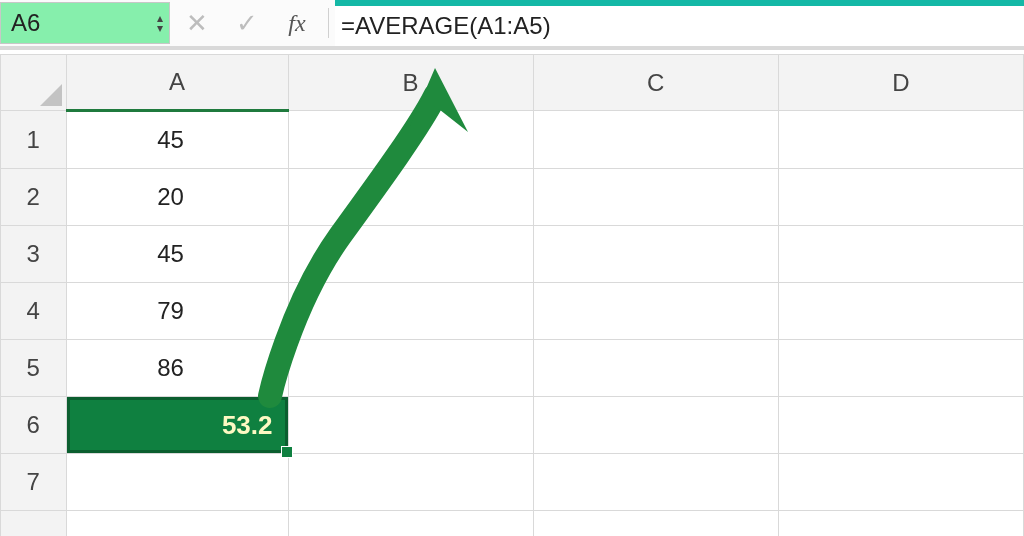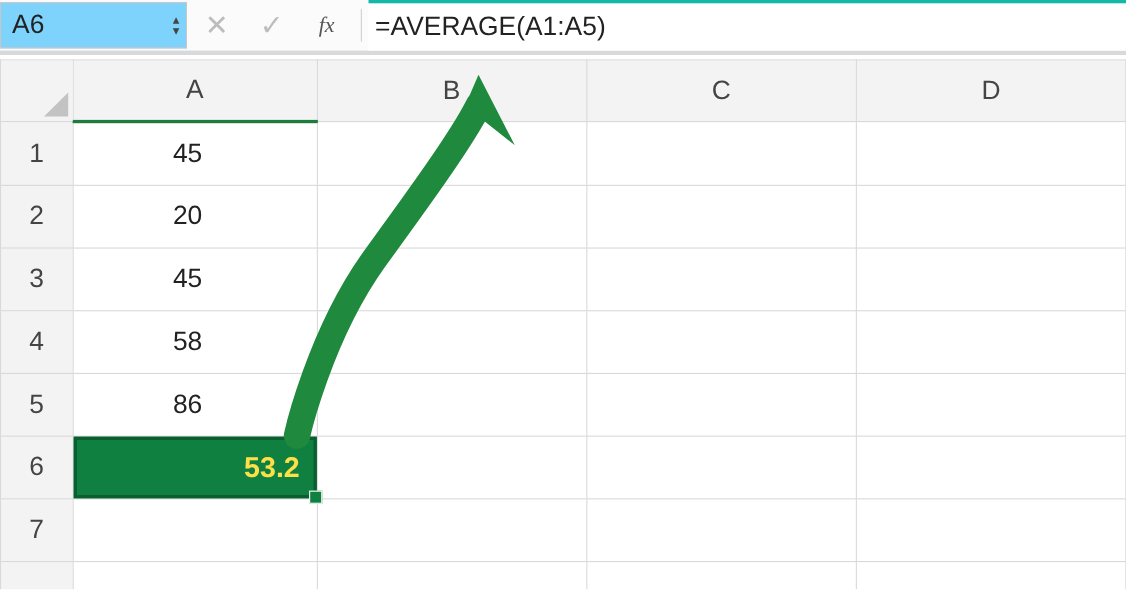--- a/index.html
+++ b/index.html
@@ -1,50 +1,50 @@
 <!DOCTYPE html>
 <html><head>
 <meta charset="utf-8">
 <style>
   html,body{margin:0;padding:0;font-family:"Segoe UI",Arial,sans-serif;background:#fff;color:#222;}
   .app{width:1024px;height:536px;position:relative;overflow:hidden;background:#fff;}
   
   .fbar{position:absolute;left:0;top:0;right:0;height:46px;display:flex;align-items:stretch;
         border-bottom:4px solid #d9d9d9;background:#fbfbfb;}
   .namebox{width:152px;display:flex;align-items:center;justify-content:space-between;
-           background:#7dd3fc;border:1px solid #c7c7c7;margin:2px 2px 2px 0;padding:0 6px 0 10px;
+           background:#86efac;border:1px solid #c7c7c7;margin:2px 2px 2px 0;padding:0 6px 0 10px;
            font-size:24px;}
   .spin{display:flex;flex-direction:column;line-height:10px;color:#444;}
   .spin span{font-size:12px;}
   .fbtn{width:50px;display:flex;align-items:center;justify-content:center;color:#bdbdbd;font-size:26px;}
-  .fbtn.fx{color:#555;font-style:italic;font-family:"Times New Roman",serif;font-size:20px;}
+  .fbtn.fx{color:#555;font-style:italic;font-family:"Times New Roman",serif;font-size:24px;}
   .fxsep{width:0;border-left:1px solid #d0d0d0;margin:8px 6px;}
   .formula{flex:1;display:flex;align-items:center;font-size:24px;padding-left:6px;background:#fff;
-           border-top:3px solid #14b8a6;}
+           border-top:6px solid #14b8a6;}
   
   .grid{position:absolute;left:0;right:0;top:54px;bottom:0;}
   table{border-collapse:collapse;width:100%;}
   th,td{border:1px solid #d9d9d9;font-size:24px;}
   th{background:#f3f3f3;color:#444;font-weight:400;}
   .corner{width:62px;height:52px;background:#f3f3f3;position:relative;}
   .corner::after{content:"";position:absolute;right:4px;bottom:4px;width:0;height:0;
                  border-left:22px solid transparent;border-bottom:22px solid #c3c3c3;}
   .colh{height:52px;text-align:center;}
   .colA{width:217px;}
   .colB{width:240px;}
   .colC{width:240px;}
   .colD{width:240px;}
   .colA.colh{border-bottom:3px solid #1f7a3d;}
   .rowh{width:62px;text-align:center;}
   td.cell{height:54px;text-align:center;padding-right:14px;}
   
   .selwrap{position:relative;padding:0;}
   .selbox{position:absolute;inset:0;background:#0f8040;border:3px solid #0b5e2f;}
   .selbox .val{position:absolute;right:12px;top:50%;transform:translateY(-50%);
-               color:#fde047;font-weight:700;font-size:26px;}
+               color:#fef9c3;font-weight:700;font-size:26px;}
   .handle{position:absolute;right:-5px;bottom:-5px;width:10px;height:10px;background:#0f8040;
           border:1px solid #fff;}
   
   .arrow{position:absolute;left:210px;top:56px;width:300px;height:400px;pointer-events:none;}
 </style>
 </head>
 <body>
 <div class="app">
 
   <div class="fbar">
@@ -96,21 +96,21 @@
       </tr>
       <tr>
         <th class="rowh">3</th>
         <td class="cell">45</td>
         <td class="cell"></td>
         <td class="cell"></td>
         <td class="cell"></td>
       </tr>
       <tr>
         <th class="rowh">4</th>
-        <td class="cell">58</td>
+        <td class="cell">79</td>
         <td class="cell"></td>
         <td class="cell"></td>
         <td class="cell"></td>
       </tr>
       <tr>
         <th class="rowh">5</th>
         <td class="cell">86</td>
         <td class="cell"></td>
         <td class="cell"></td>
         <td class="cell"></td>

